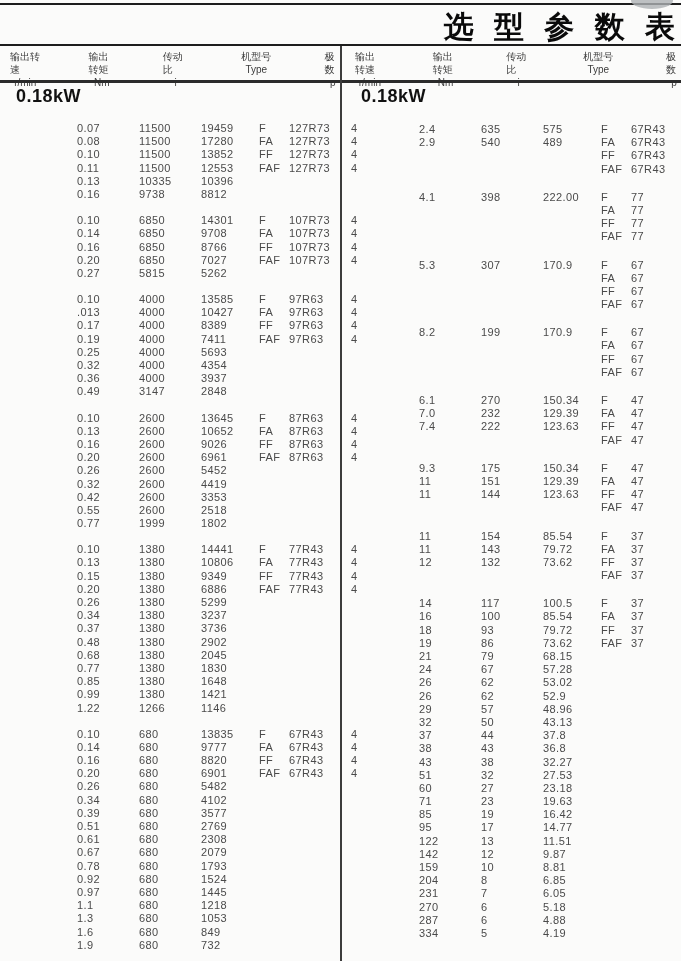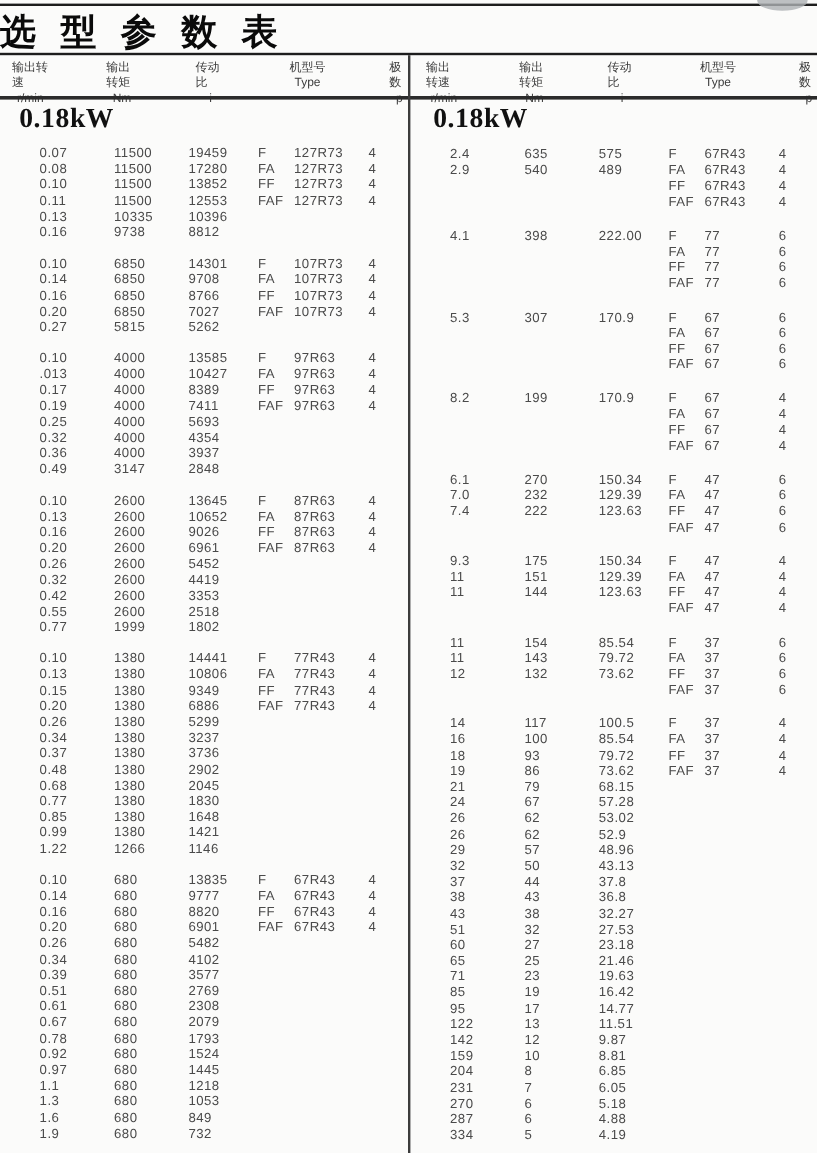--- a/index.html
+++ b/index.html
@@ -12,36 +12,36 @@
   .rule.top   { top:3px;  height:2px; }
   .rule.mid   { top:44px; height:2px; }
   .rule.under { top:80px; height:3px; background:#2b2b2b; }
   .vdivider { position:absolute; top:46px; bottom:0; left:340px; width:2px; background:#3c3c3c; }
   .corner-artifact {
     position:absolute; top:-8px; right:8px; width:42px; height:17px;
     background:#aeb2b4; border-radius:50%; opacity:.8;
   }
   .title {
     position:absolute; top:7px; left:0; width:100%; margin:0;
-    text-align:left; font-size:30px; font-weight:bold;
+    text-align:right; font-size:30px; font-weight:bold;
     letter-spacing:6px; color:#0a0a0a; white-space:pre;
   }
   .header-band { position:absolute; top:50px; left:0; width:681px; display:flex; }
   .hdr-half { display:flex; width:341px; box-sizing:border-box; padding-left:10px;gap:48px; }
   .hdr-half.right { padding-left:14px; }
   .hdr-cell { display:flex; flex-direction:column; align-items:center;
     font-size:10px; line-height:13px; color:#3c3c3c; }
-  .power { position:absolute; top:86px; margin:0; font-size:23px; font-weight:bold;
-    color:#111; letter-spacing:.5px;font-family:Liberation Serif, serif; }
+  .power { position:absolute; top:86px; margin:0; font-size:18px; font-weight:bold;
+    color:#111; letter-spacing:.5px; }
   .power.lp { left:16px; }
   .power.rp { left:361px; }
   .blocks { position:absolute; top:122px; width:340px; }
   #left-blocks  { left:0; }
   #right-blocks { left:342px; top:123px; }
-  .block { margin-bottom:13px; }
+  .block { margin-bottom:13px;margin-left:44px; }
   #right-blocks .block { margin-bottom:15px; }
   .row {
     display:grid; grid-template-columns:62px 62px 58px 30px 62px 20px;
     padding-left:33px; line-height:13.2px; height:13.2px;
     font-size:11px; letter-spacing:.4px; color:#4a4a4a; white-space:nowrap;
   }
   .cell { display:block; overflow:visible; }
 </style>
 </head>
 <body>
@@ -936,28 +936,20 @@
       </div>
       <div class="row">
         <span class="cell c0">60</span>
         <span class="cell c1">27</span>
         <span class="cell c2">23.18</span>
         <span class="cell c3"></span>
         <span class="cell c4"></span>
         <span class="cell c5"></span>
       </div>
       <div class="row">
-        <span class="cell c0">65</span>
-        <span class="cell c1">25</span>
-        <span class="cell c2">21.46</span>
-        <span class="cell c3"></span>
-        <span class="cell c4"></span>
-        <span class="cell c5"></span>
-      </div>
-      <div class="row">
         <span class="cell c0">71</span>
         <span class="cell c1">23</span>
         <span class="cell c2">19.63</span>
         <span class="cell c3"></span>
         <span class="cell c4"></span>
         <span class="cell c5"></span>
       </div>
       <div class="row">
         <span class="cell c0">85</span>
         <span class="cell c1">19</span>

